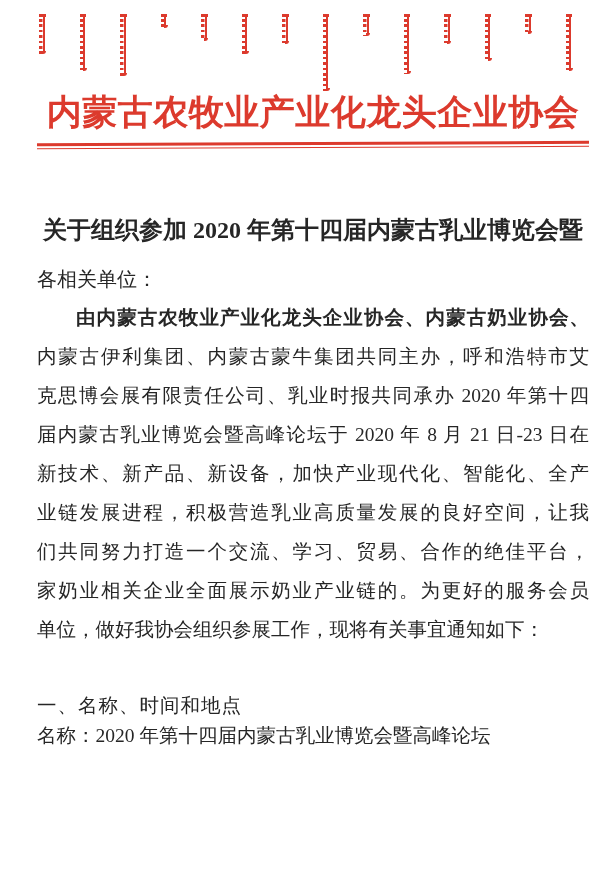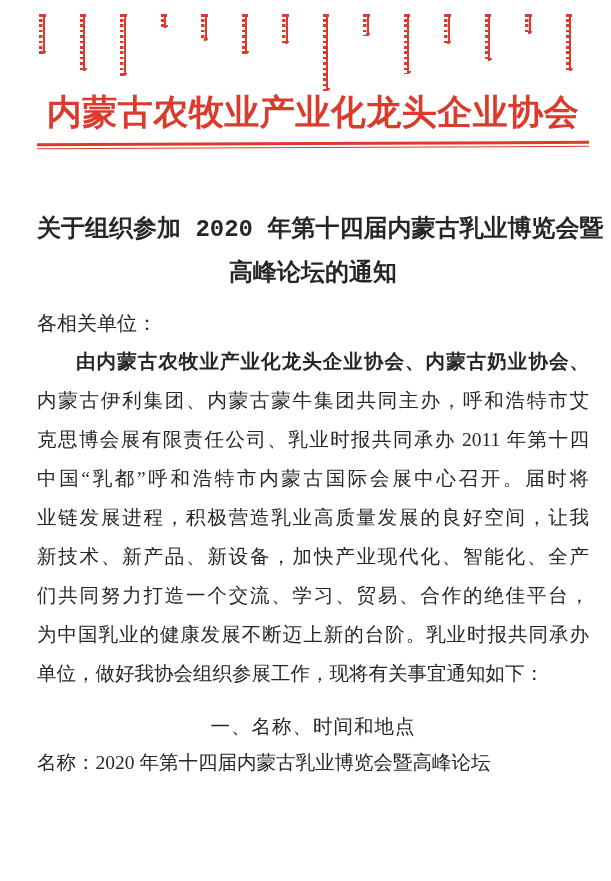--- a/index.html
+++ b/index.html
@@ -36,32 +36,32 @@
   }
   
   .divider{
     margin-top:4px;height:7px;border-top:3px solid #dc3a2d;position:relative;
     transform:rotate(-0.25deg);
   }
   .divider::after{
     content:'';position:absolute;top:2px;left:0;right:0;border-top:1.2px solid #dc3a2d;
   }
   
-  .doc-title{margin-top:56px;text-align:center;font-weight:bold;font-size:24px;font-family:Liberation Mono, monospace;}
+  .doc-title{margin-top:56px;text-align:center;font-weight:bold;font-size:24px;}
   .doc-title .title-line{line-height:44px;white-space:nowrap;}
   
   .salutation{margin-top:12px;font-size:20px;line-height:30px;}
   .body-text{margin-top:4px;font-size:19.5px;}
   .body-line{
     line-height:39px;text-align:justify;text-align-last:justify;
   }
   .body-line.first{text-indent:39px;font-weight:bold;}
   .body-line.last{text-align-last:left;}
-  .section-heading{margin-top:19px;font-size:19.5px;line-height:30px;letter-spacing:1px;text-align:center;}
-  .name-line{margin-top:6px;font-size:19.5px;line-height:30px;}
+  .section-heading{margin-top:42px;font-size:19.5px;line-height:30px;letter-spacing:1px;}
+  .name-line{margin-top:0;font-size:19.5px;line-height:30px;}
 </style>
 </head>
 <body>
 
 <div class="page">
 
   <div class="mongolian-row">
       <span class="mword" style="height: 40px;"></span>
       <span class="mword" style="height: 57px;"></span>
       <span class="mword" style="height: 62px;"></span>
@@ -77,34 +77,33 @@
       <span class="mword" style="height: 20px;"></span>
       <span class="mword" style="height: 57px;"></span>
     </div>
 
   <div class="org-name">内蒙古农牧业产业化龙头企业协会</div>
 
   <div class="divider"></div>
 
   <div class="doc-title">
     <div class="title-line">关于组织参加 2020 年第十四届内蒙古乳业博览会暨</div>
-    <div class="title-line">高峰论坛的通知</div>
   </div>
 
   <div class="salutation">各相关单位：</div>
 
   <div class="body-text">
     <div class="body-line first">由内蒙古农牧业产业化龙头企业协会、内蒙古奶业协会、</div>
     <div class="body-line">内蒙古伊利集团、内蒙古蒙牛集团共同主办，呼和浩特市艾</div>
-    <div class="body-line">克思博会展有限责任公司、乳业时报共同承办 2011 年第十四</div>
-    <div class="body-line">中国“乳都”呼和浩特市内蒙古国际会展中心召开。届时将</div>
+    <div class="body-line">克思博会展有限责任公司、乳业时报共同承办 2020 年第十四</div>
+    <div class="body-line">届内蒙古乳业博览会暨高峰论坛于 2020 年 8 月 21 日-23 日在</div>
+    <div class="body-line">新技术、新产品、新设备，加快产业现代化、智能化、全产</div>
     <div class="body-line">业链发展进程，积极营造乳业高质量发展的良好空间，让我</div>
-    <div class="body-line">新技术、新产品、新设备，加快产业现代化、智能化、全产</div>
     <div class="body-line">们共同努力打造一个交流、学习、贸易、合作的绝佳平台，</div>
-    <div class="body-line">为中国乳业的健康发展不断迈上新的台阶。乳业时报共同承办</div>
+    <div class="body-line">家奶业相关企业全面展示奶业产业链的。为更好的服务会员</div>
     <div class="body-line last">单位，做好我协会组织参展工作，现将有关事宜通知如下：</div>
   </div>
 
   <div class="section-heading">一、名称、时间和地点</div>
 
   <div class="name-line">名称：2020 年第十四届内蒙古乳业博览会暨高峰论坛</div>
 
 </div>
 
 </body></html>

